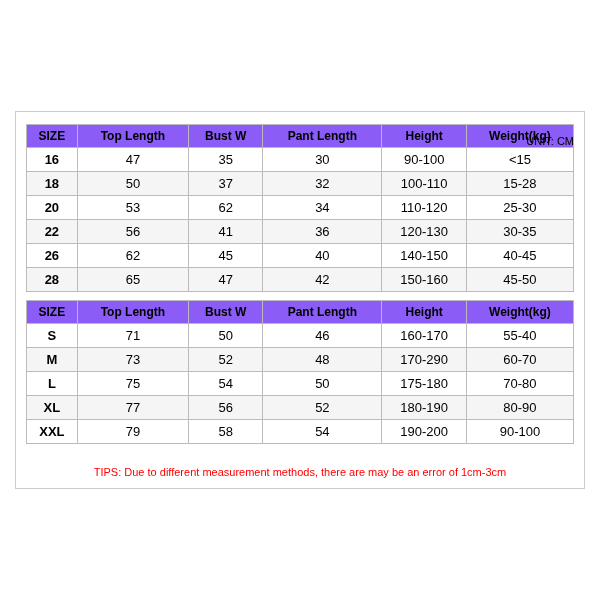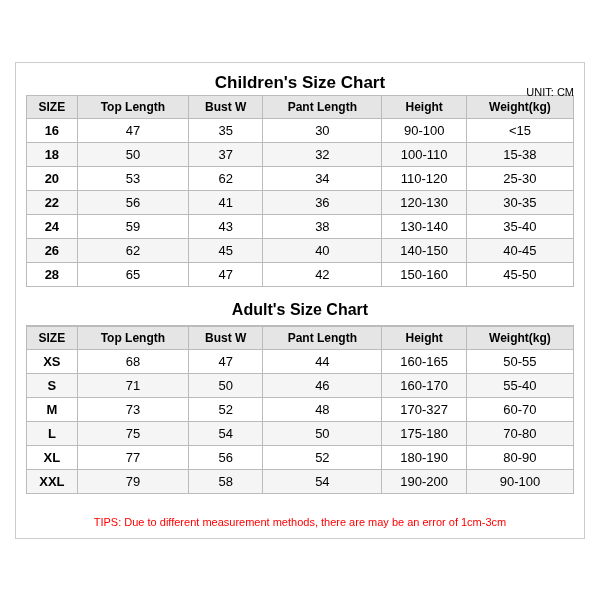--- a/index.html
+++ b/index.html
@@ -36,21 +36,21 @@
       width: 100%;
       border-collapse: collapse;
       margin-bottom: 8px;
     }
     th, td {
       border: 1px solid #bbb;
       text-align: center;
       padding: 4px 2px;
     }
     thead th {
-      background-color: #e5e5e5;
+      background-color: #8b5cf6;
       font-weight: bold;
       font-size: 12px;
     }
     tbody tr:nth-child(odd) { background: #fff; }
     tbody tr:nth-child(even) { background: #f5f5f5; }
     tbody td:first-child { font-weight: bold; }
     .section-header {
       text-align: center;
       font-size: 16px;
       font-weight: bold;
@@ -63,21 +63,20 @@
       color: red;
       font-size: 11px;
       margin-top: 22px;
     }
   </style>
 </head>
 <body>
 
 <div class="container">
   <div class="main-title">
-    <span>Children's Size Chart</span>
     <span class="unit-label">UNIT: CM</span>
   </div>
 
   <table>
     <thead>
       <tr>
 
       <th>SIZE</th>
           <th>Top Length</th>
           <th>Bust W</th>
@@ -94,104 +93,85 @@
           <td>30</td>
           <td>90-100</td>
           <td>&lt;15</td>
         </tr>
         <tr>
           <td>18</td>
           <td>50</td>
           <td>37</td>
           <td>32</td>
           <td>100-110</td>
-          <td>15-38</td>
+          <td>15-28</td>
         </tr>
         <tr>
           <td>20</td>
           <td>53</td>
           <td>62</td>
           <td>34</td>
           <td>110-120</td>
           <td>25-30</td>
         </tr>
         <tr>
           <td>22</td>
           <td>56</td>
           <td>41</td>
           <td>36</td>
           <td>120-130</td>
           <td>30-35</td>
         </tr>
         <tr>
-          <td>24</td>
-          <td>59</td>
-          <td>43</td>
-          <td>38</td>
-          <td>130-140</td>
-          <td>35-40</td>
-        </tr>
-        <tr>
           <td>26</td>
           <td>62</td>
           <td>45</td>
           <td>40</td>
           <td>140-150</td>
           <td>40-45</td>
         </tr>
         <tr>
           <td>28</td>
           <td>65</td>
           <td>47</td>
           <td>42</td>
           <td>150-160</td>
           <td>45-50</td>
         </tr>
       </tbody>
   </table>
 
-  <div class="section-header">
-    <span>Adult's Size Chart</span>
-  </div>
 
   <table>
     <thead>
       <tr>
 
       <th>SIZE</th>
           <th>Top Length</th>
           <th>Bust W</th>
           <th>Pant Length</th>
           <th>Height</th>
           <th>Weight(kg)</th>
         </tr>
     </thead>
     <tbody id="adult-tbody">
-    <tr>
-          <td>XS</td>
-          <td>68</td>
-          <td>47</td>
-          <td>44</td>
-          <td>160-165</td>
-          <td>50-55</td>
-        </tr>
         <tr>
           <td>S</td>
           <td>71</td>
           <td>50</td>
           <td>46</td>
           <td>160-170</td>
           <td>55-40</td>
         </tr>
         <tr>
           <td>M</td>
           <td>73</td>
           <td>52</td>
           <td>48</td>
-          <td>170-327</td>
+          <td>170-290</td>
           <td>60-70</td>
         </tr>
         <tr>
           <td>L</td>
           <td>75</td>
           <td>54</td>
           <td>50</td>
           <td>175-180</td>
           <td>70-80</td>
         </tr>

